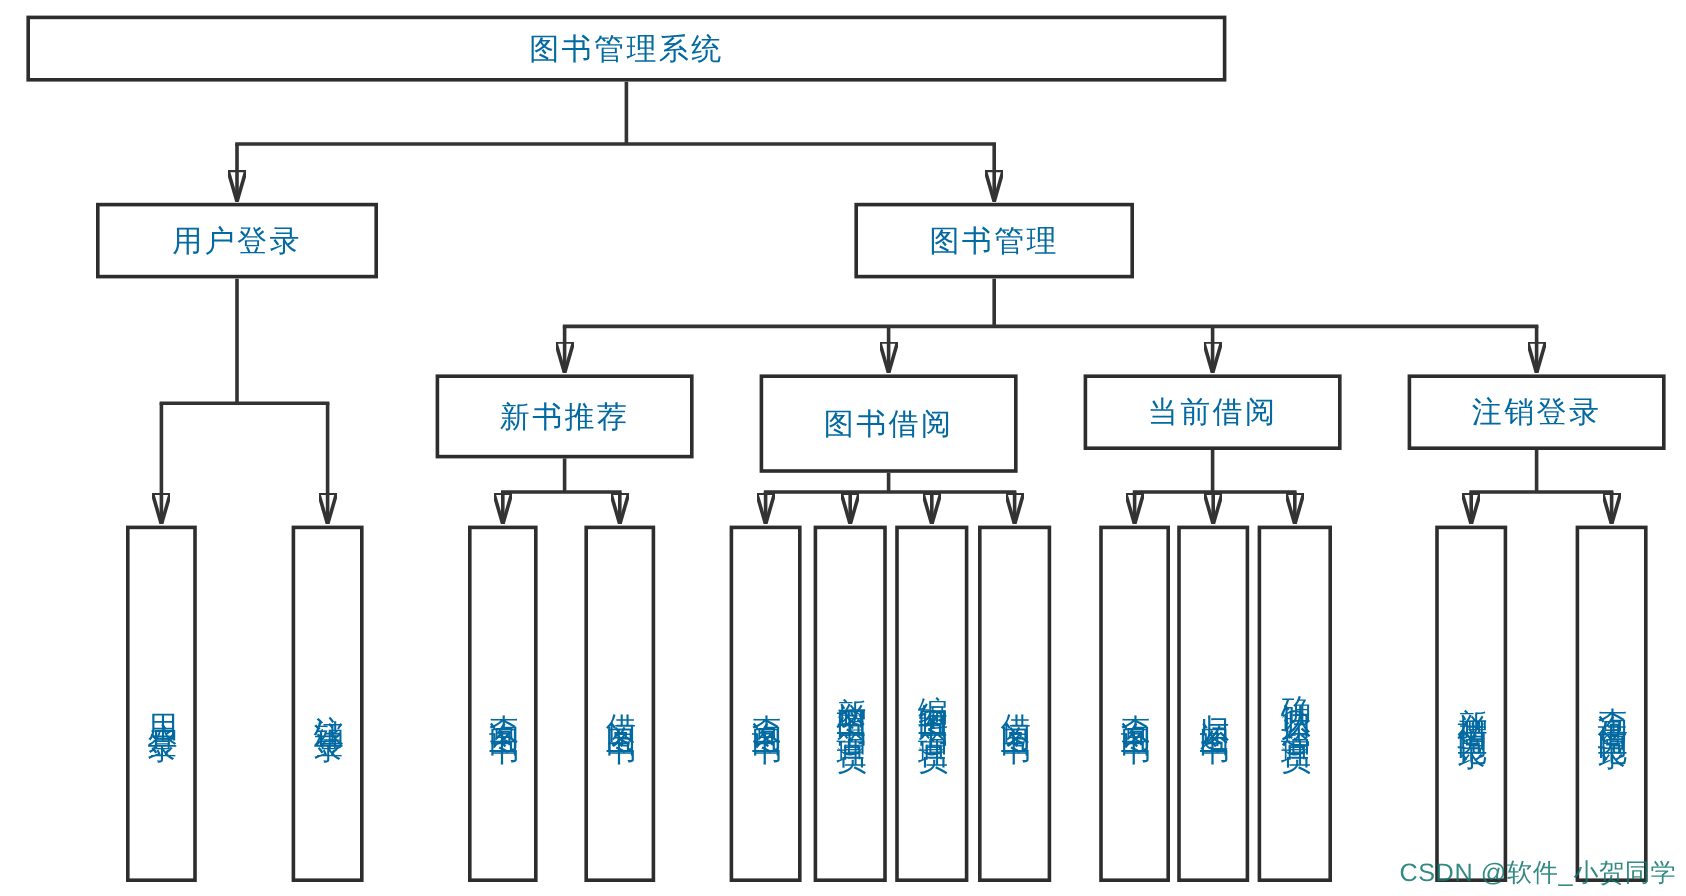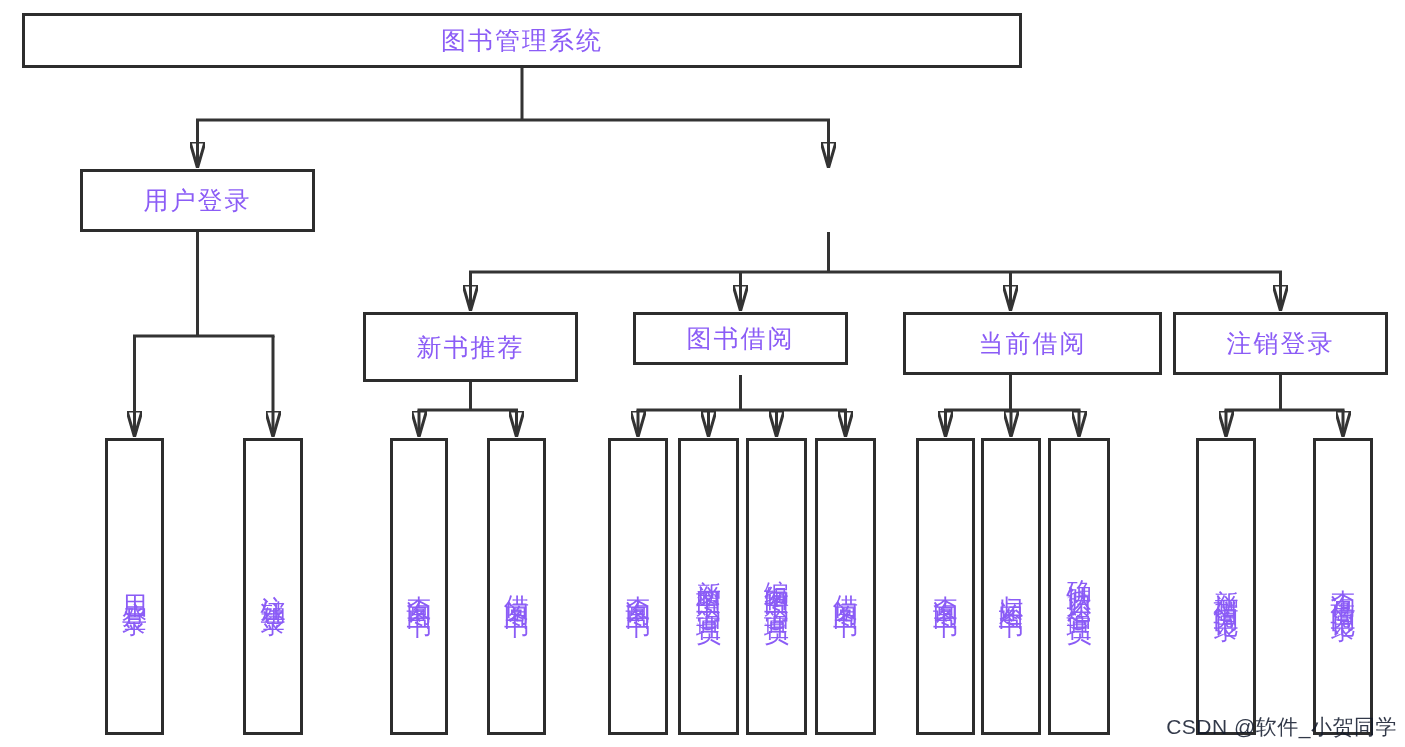--- a/index.html
+++ b/index.html
@@ -8,32 +8,32 @@
     background:#ffffff;
     font-family:"Liberation Sans","DejaVu Sans",sans-serif;
   }
   .stage{position:absolute;inset:0;}
   .wires{position:absolute;left:0;top:0;}
   .wires path{stroke:#333333;stroke-width:3;fill:none;}
   .box{
     position:absolute;box-sizing:border-box;
     border:3px solid #2d2d2d;background:#ffffff;
     display:flex;align-items:center;justify-content:center;
-    color:#8b5cf6;
+    color:#0369a1;
   }
   .box .lbl{white-space:nowrap;}
   .h .lbl{font-size:25px;letter-spacing:2px;}
   .v .lbl{
     writing-mode:vertical-rl;text-orientation:mixed;
     font-size:25px;line-height:1;letter-spacing:6px;
     white-space:nowrap;
   }
   .watermark{
     position:absolute;left:1152px;top:713px;width:245px;
-    font-size:21px;color:#0f172a;opacity:.85;
+    font-size:21px;color:#0f766e;opacity:.85;
     letter-spacing:0.5px;text-align:right;z-index:4;
   }
 </style>
 </head>
 <body>
 
 <div class="stage">
 
   <svg class="wires" width="1405" height="747">
     <defs>
@@ -76,28 +76,31 @@
     <path d="M1343,410 V436" marker-end="url(#ah)"></path>
   </svg>
 
   <div class="box h" style="left:22px;top:13px;width:1000px;height:55px">
     <span class="lbl">图书管理系统</span>
   </div>
 
   <div class="box h" style="left:80px;top:169px;width:235px;height:63px">
     <span class="lbl">用户登录</span>
   </div>
+  <div class="box h" style="left:712px;top:169px;width:233px;height:63px">
+    <span class="lbl">图书管理</span>
+  </div>
 
   <div class="box h" style="left:363px;top:312px;width:215px;height:70px">
     <span class="lbl">新书推荐</span>
   </div>
-  <div class="box h" style="left:633px;top:312px;width:215px;height:53px">
+  <div class="box h" style="left:633px;top:312px;width:215px;height:82px">
     <span class="lbl">图书借阅</span>
   </div>
-  <div class="box h" style="left:903px;top:312px;width:259px;height:63px">
+  <div class="box h" style="left:903px;top:312px;width:215px;height:63px">
     <span class="lbl">当前借阅</span>
   </div>
   <div class="box h" style="left:1173px;top:312px;width:215px;height:63px">
     <span class="lbl">注销登录</span>
   </div>
 
   <div class="box v" style="left:105px;top:438px;width:59px;height:297px">
     <span class="lbl">用户登录</span>
   </div>
   <div class="box v" style="left:243px;top:438px;width:60px;height:297px">

